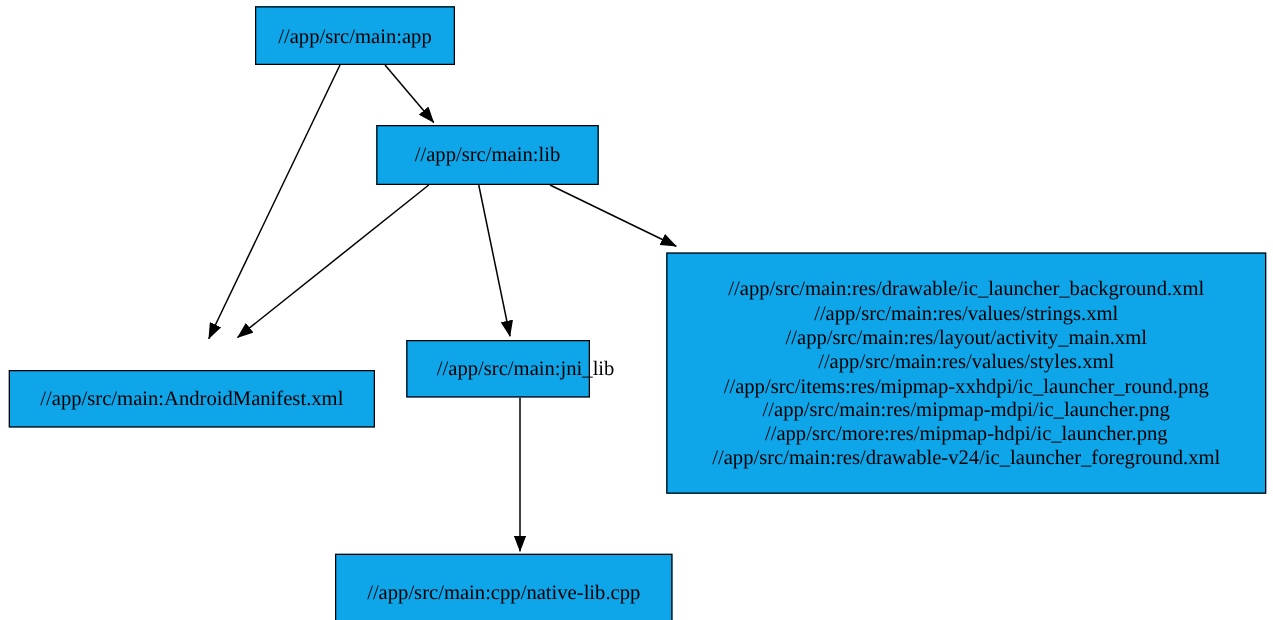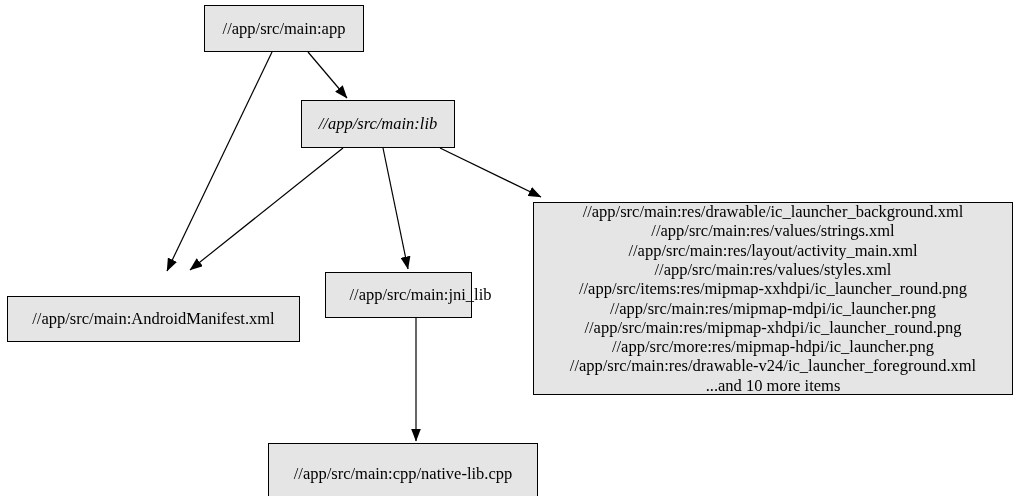--- a/index.html
+++ b/index.html
@@ -21,36 +21,36 @@
     left: 0;
     top: 0;
     width: 1018px;
     height: 496px;
     pointer-events: none;
   }
   .node {
     position: absolute;
     box-sizing: border-box;
     border: 1px solid #000000;
-    background: #e5e5e5;
+    background: #0ea5e9;
     display: flex;
     align-items: center;
     justify-content: center;
     text-align: center;
     font-size: 16.5px;
     line-height: 19.3px;
     white-space: nowrap;
   }
   .node.multi {
     flex-direction: column;
     justify-content: center;
     text-align: center;
   }
   #n-app     { left: 204px; top: 5px;   width: 160px; height: 47px; }
-  #n-lib     { left: 301px; top: 100px; width: 154px; height: 48px; font-style: italic; }
+  #n-lib     { left: 301px; top: 100px; width: 178px; height: 48px; }
   #n-manifest{ left: 7px;   top: 272px; width: 293px; height: 46px; margin-top: 24px; }
   #n-jni     { left: 325px; top: 272px; width: 147px; height: 46px; padding-left: 44px; }
   #n-res     { left: 533px; top: 202px; width: 480px; height: 193px; }
   #n-native  { left: 268px; top: 443px; width: 270px; height: 61px; }
 </style>
 </head>
 <body>
 
 <div class="canvas">
 
@@ -84,23 +84,21 @@
     <span>//app/src/main:jni_lib</span>
   </div>
 
   <div class="node multi" id="n-res">
     <div>//app/src/main:res/drawable/ic_launcher_background.xml</div>
     <div>//app/src/main:res/values/strings.xml</div>
     <div>//app/src/main:res/layout/activity_main.xml</div>
     <div>//app/src/main:res/values/styles.xml</div>
     <div>//app/src/items:res/mipmap-xxhdpi/ic_launcher_round.png</div>
     <div>//app/src/main:res/mipmap-mdpi/ic_launcher.png</div>
-    <div>//app/src/main:res/mipmap-xhdpi/ic_launcher_round.png</div>
     <div>//app/src/more:res/mipmap-hdpi/ic_launcher.png</div>
     <div>//app/src/main:res/drawable-v24/ic_launcher_foreground.xml</div>
-    <div>...and 10 more items</div>
   </div>
 
   <div class="node" id="n-native">
     <span>//app/src/main:cpp/native-lib.cpp</span>
   </div>
 
 </div>
 
 </body></html>

